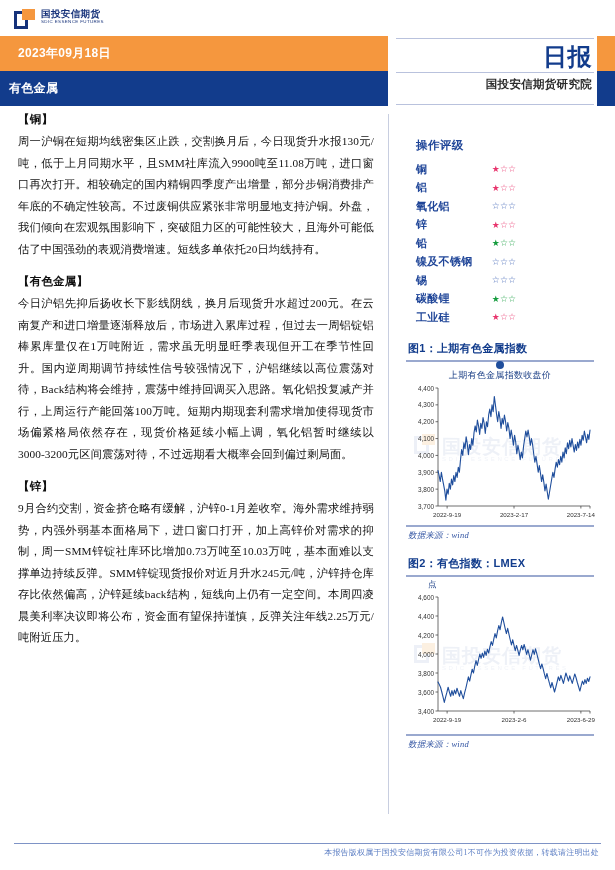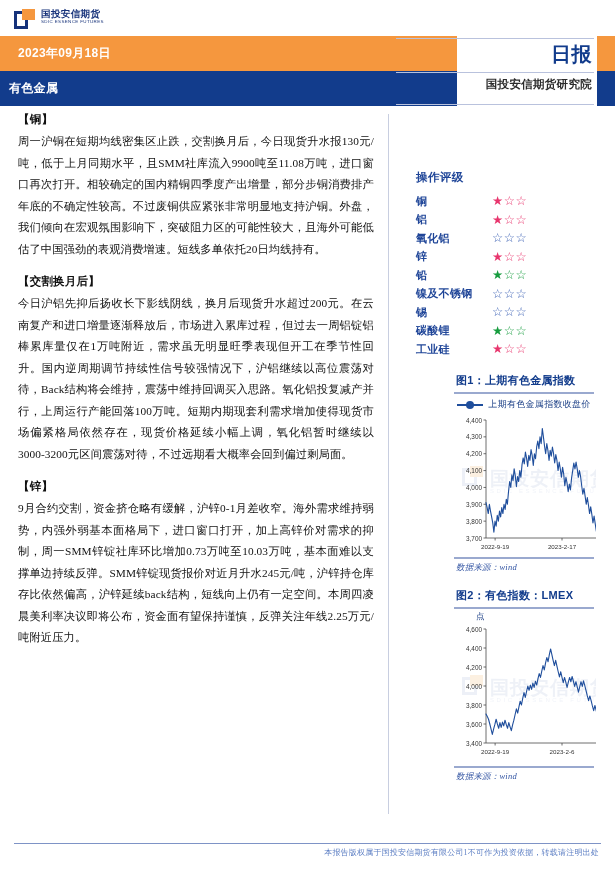--- a/index.html
+++ b/index.html
@@ -65,21 +65,21 @@
     transform-origin: left;
   }
 
   .banner {
     position: relative;
     height: 70px;
   }
   .band {
     position: absolute;
     left: 0;
-    width: 457px;
+    width: 388px;
     height: 35px;
     box-sizing: border-box;
     display: flex;
     align-items: center;
     padding-left: 18px;
   }
   .band-orange { top: 0; background: #f5973e; }
   .band-navy   { top: 35px; background: #123c8c; padding-left: 9px; }
   .band-label {
     color: #ffffff;
@@ -111,21 +111,21 @@
     height: 1px;
     background: #b9c2dd;
   }
   .rh-rule.r1 { top: 2px; }
   .rh-rule.r2 { top: 36px; }
   .rh-rule.r3 { top: 68px; }
   .rh-title {
     position: absolute;
     right: 2px;
     top: 5px;
-    font-size: 20px;
+    font-size: 24px;
     font-weight: bold;
     color: #123c8c;
     font-family: "Liberation Sans", sans-serif;
     letter-spacing: .5px;
   }
   .rh-sub {
     position: absolute;
     right: 2px;
     top: 41px;
     font-size: 11.5px;
@@ -178,22 +178,22 @@
     color: #121212;
     text-align: justify;
     margin: 0 0 16px 0;
     letter-spacing: .1px;
   }
   .para:last-child { margin-bottom: 0; }
   .sec { margin-bottom: 14px; }
 
   
   .ratings {
-    margin-top: 58px;
-    font-family: Liberation Serif, serif;
+    margin-top: 26px;
+    font-family: Liberation Mono, monospace;
   }
   .ratings-title {
     font-size: 11.5px;
     font-weight: bold;
     color: #1f4598;
     margin: 0 0 7px 14px;
     letter-spacing: .4px;
   }
   .rating-row {
     display: flex;
@@ -210,21 +210,21 @@
     flex: 0 0 auto;
   }
   .stars {
     font-size: 12.5px;
     letter-spacing: .6px;
     line-height: 1;
     white-space: nowrap;
   }
 
   
-  .chart-block { margin-top: 14px; margin-left: 48px; }
+  .chart-block { margin-top: 14px; }
   .chart-title {
     font-size: 11px;
     font-weight: bold;
     color: #123c8c;
     margin: 0 0 4px 6px;
     font-family: "Liberation Sans", sans-serif;
     letter-spacing: .3px;
   }
   .chart-rule {
     height: 2px;
@@ -279,20 +279,21 @@
   }
   .chart-svg { position: relative; z-index: 2; display: block; }
   .legend-row {
     position: relative;
     z-index: 3;
     display: flex;
     justify-content: center;
     align-items: center;
     gap: 5px;
     height: 18px;
+    flex-direction: column;
   }
   .legend-line {
     display: inline-block;
     position: relative;
     width: 26px;
     height: 2px;
     background: #1f4e9c;
   }
   .legend-line::after {
     content: "";
@@ -393,21 +394,21 @@
 <div class="content">
 
   <div class="col-left">
 
     <div class="sec">
       <p class="sec-head">【铜】</p>
       <p class="para">周一沪铜在短期均线密集区止跌，交割换月后，今日现货升水报130元/吨，低于上月同期水平，且SMM社库流入9900吨至11.08万吨，进口窗口再次打开。相较确定的国内精铜四季度产出增量，部分步铜消费排产年底的不确定性较高。不过废铜供应紧张非常明显地支持沪铜。外盘，我们倾向在宏观氛围影响下，突破阻力区的可能性较大，且海外可能低估了中国强劲的表观消费增速。短线多单依托20日均线持有。</p>
     </div>
 
     <div class="sec">
-      <p class="sec-head">【交割换月后】</p>
+      <p class="sec-head">【有色金属】</p>
       <p class="para">今日沪铝先抑后扬收长下影线阴线，换月后现货升水超过200元。在云南复产和进口增量逐渐释放后，市场进入累库过程，但过去一周铝锭铝棒累库量仅在1万吨附近，需求虽无明显旺季表现但开工在季节性回升。国内逆周期调节持续性信号较强情况下，沪铝继续以高位震荡对待，Back结构将会维持，震荡中维持回调买入思路。氧化铝投复减产并行，上周运行产能回落100万吨。短期内期现套利需求增加使得现货市场偏紧格局依然存在，现货价格延续小幅上调，氧化铝暂时继续以3000-3200元区间震荡对待，不过远期看大概率会回到偏过剩局面。</p>
     </div>
 
     <div class="sec">
       <p class="sec-head">【锌】</p>
       <p class="para">9月合约交割，资金挤仓略有缓解，沪锌0-1月差收窄。海外需求维持弱势，内强外弱基本面格局下，进口窗口打开，加上高锌价对需求的抑制，周一SMM锌锭社库环比增加0.73万吨至10.03万吨，基本面难以支撑单边持续反弹。SMM锌锭现货报价对近月升水245元/吨，沪锌持仓库存比依然偏高，沪锌延续back结构，短线向上仍有一定空间。本周四凌晨美利率决议即将公布，资金面有望保持谨慎，反弹关注年线2.25万元/吨附近压力。</p>
     </div>
 
   </div>
 

